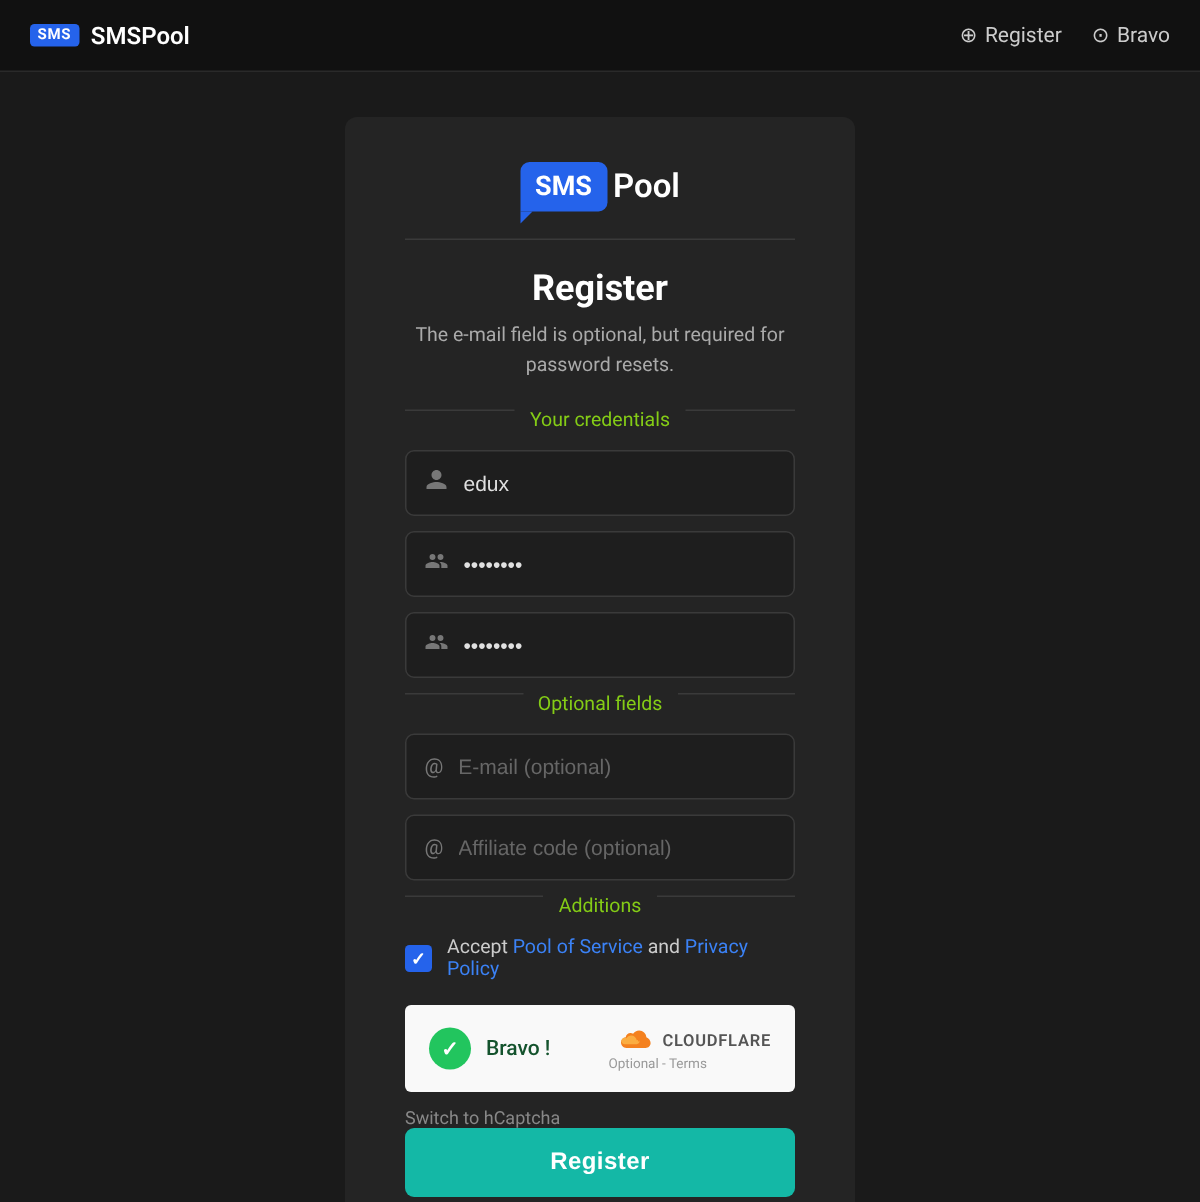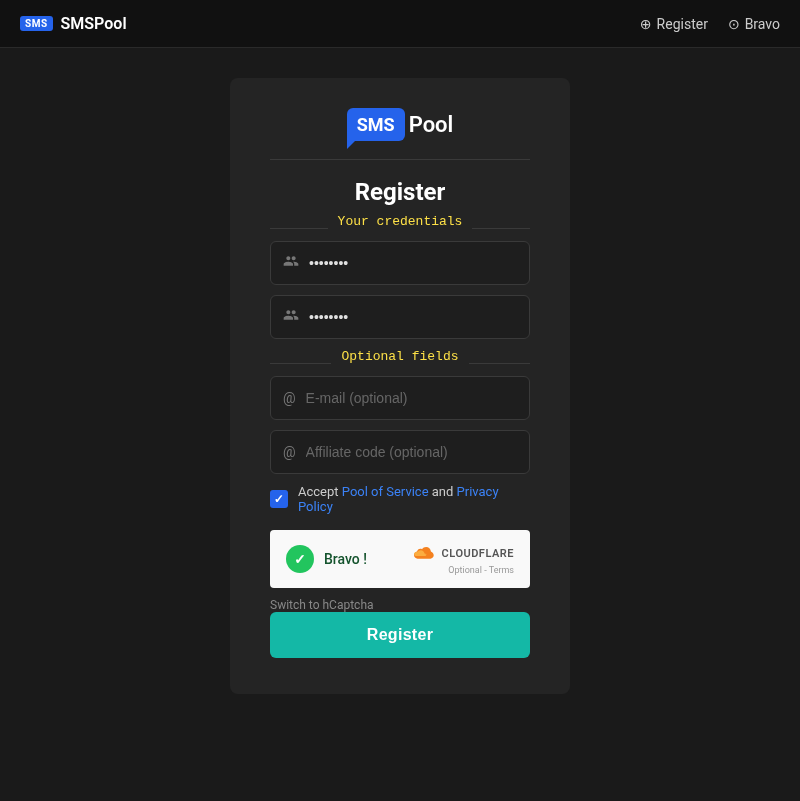--- a/index.html
+++ b/index.html
@@ -138,26 +138,25 @@
       font-size: 13px;
       color: #aaa;
       line-height: 1.5;
       margin-bottom: 20px;
     }
 
     
     .section-label {
       text-align: center;
       font-size: 13px;
-      color: #fde047;
+      color: #84cc16;
       margin-bottom: 12px;
       display: flex;
-      align-items: flex-end;
+      align-items: flex-start;
       gap: 10px;
-      font-family: Liberation Mono, monospace;
     }
 
     .section-label::before,
     .section-label::after {
       content: '';
       flex: 1;
       height: 1px;
       background-color: #3a3a3a;
     }
 
@@ -269,21 +268,20 @@
 
     .captcha-bravo {
       font-size: 14px;
       color: #14532d;
       font-weight: 500;
     }
 
     .captcha-right {
       display: flex;
       flex-direction: column;
-      align-items: flex-end;
       gap: 2px;
     }
 
     .cloudflare-logo {
       display: flex;
       align-items: center;
       gap: 4px;
     }
 
     .cf-cloud {
@@ -350,25 +348,34 @@
     <div class="logo-area">
       <div class="logo-bubble">
         <span class="logo-sms-box">SMS</span>
         <span class="logo-pool-text">Pool</span>
       </div>
     </div>
 
     <hr class="logo-divider">
 
     <h1 class="form-title">Register</h1>
+    <p class="form-subtitle">The e-mail field is optional, but required for password resets.</p>
 
     <div class="section-label">
       <span>Your credentials</span>
     </div>
 
+    <div class="input-group">
+      <span class="input-icon">
+        <svg width="16" height="16" viewBox="0 0 24 24" fill="#777">
+          <path d="M12 12c2.7 0 5-2.3 5-5s-2.3-5-5-5-5 2.3-5 5 2.3 5 5 5zm0 2c-3.3 0-10 1.7-10 5v2h20v-2c0-3.3-6.7-5-10-5z"></path>
+        </svg>
+      </span>
+      <input type="text" value="edux" style="">
+    </div>
 
     <div class="input-group">
       <span class="input-icon">
         <svg width="16" height="16" viewBox="0 0 24 24" fill="#777">
           <path d="M16 11c1.7 0 3-1.3 3-3s-1.3-3-3-3-3 1.3-3 3 1.3 3 3 3zm-8 0c1.7 0 3-1.3 3-3S9.7 5 8 5 5 6.3 5 8s1.3 3 3 3zm0 2c-2.3 0-7 1.2-7 3.5V19h14v-2.5c0-2.3-4.7-3.5-7-3.5zm8 0c-.3 0-.6 0-1 .1 1.1.8 1.8 1.9 1.8 3.4V19H23v-2.5c0-2.3-4.7-3.5-7-3.5z"></path>
         </svg>
       </span>
       <input type="password" value="password" style="">
     </div>
 
@@ -389,20 +396,23 @@
       <span class="input-icon" style="font-size:14px;color:#777;">@</span>
       <input type="email" placeholder="E-mail (optional)" style="">
     </div>
 
     <div class="input-group">
       <span class="input-icon" style="font-size:14px;color:#777;">@</span>
       <input type="text" placeholder="Affiliate code (optional)" style="">
     </div>
 
     <div class="additions-section">
+      <div class="section-label" style="margin-top:8px;">
+        <span>Additions</span>
+      </div>
 
       
       <div class="checkbox-row">
         <div class="checkbox-custom">
           <span class="checkmark">✓</span>
         </div>
         <span class="checkbox-label">Accept <a class="link-blue">Pool of Service</a> and <a class="link-blue">Privacy Policy</a></span>
       </div>
 
       

